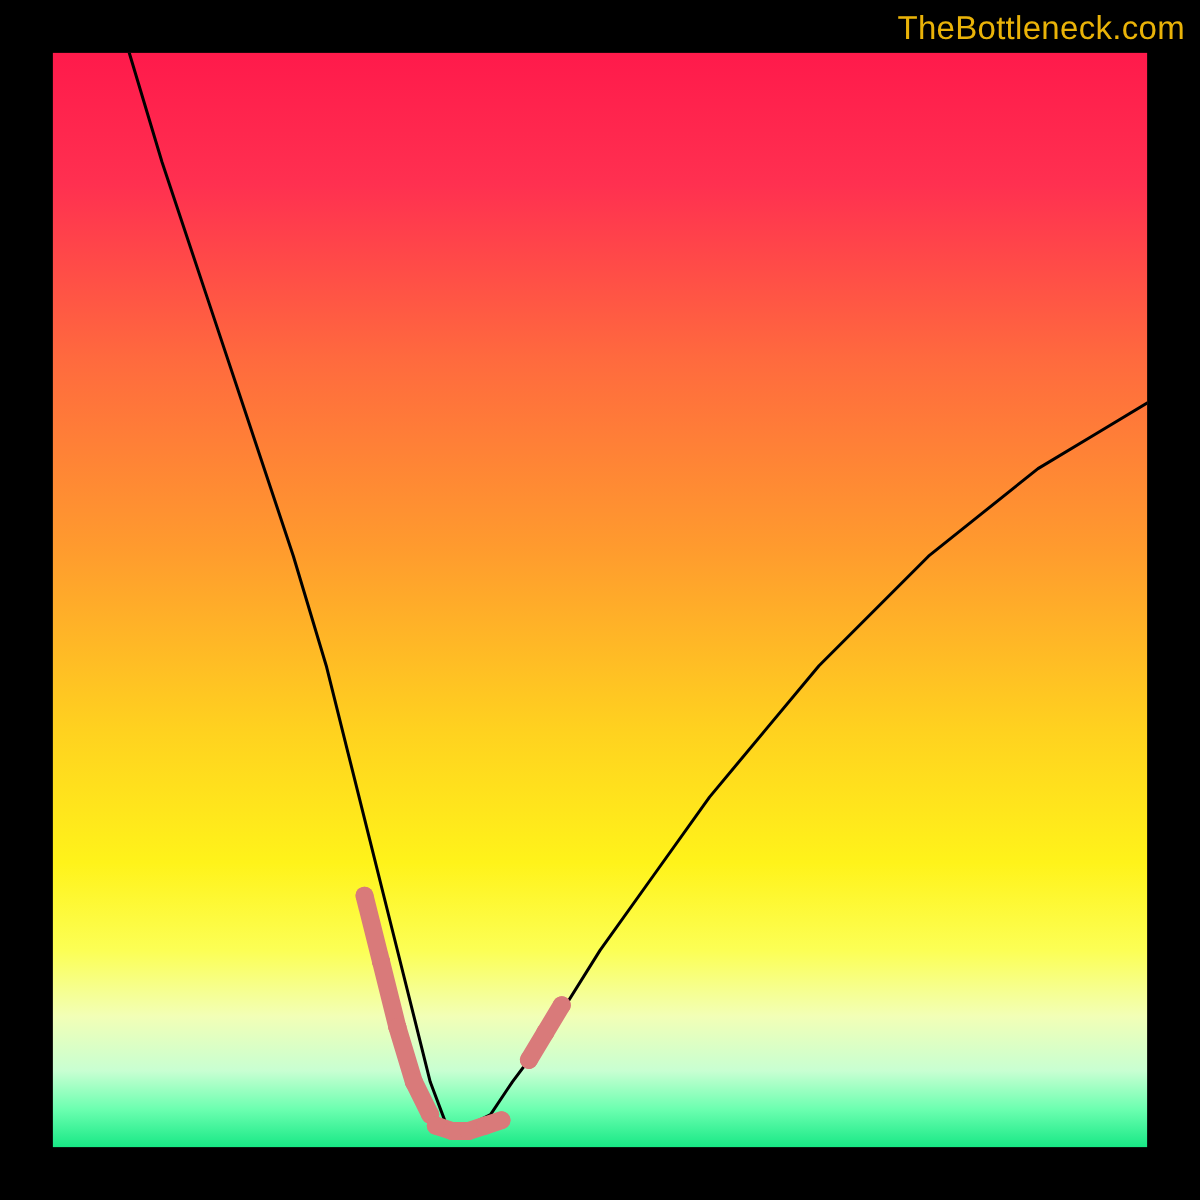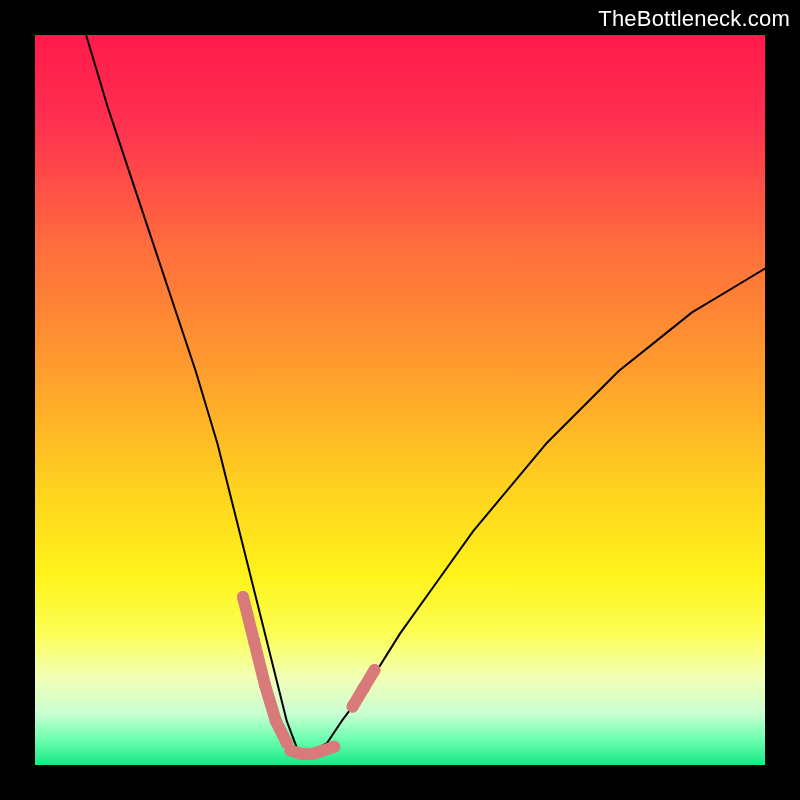--- a/index.html
+++ b/index.html
@@ -31,21 +31,21 @@
     position: absolute;
     left: 0;
     top: 0;
     width: 100%;
     height: 100%;
   }
   .watermark {
     position: absolute;
     top: 6px;
     right: 10px;
-    color: #ffffff;
+    color: #eab308;
     font-size: 22px;
     letter-spacing: 0.2px;
     font-weight: 500;
   }
   svg.curve {
     position: absolute;
     left: 0;
     top: 0;
     width: 100%;
     height: 100%;

